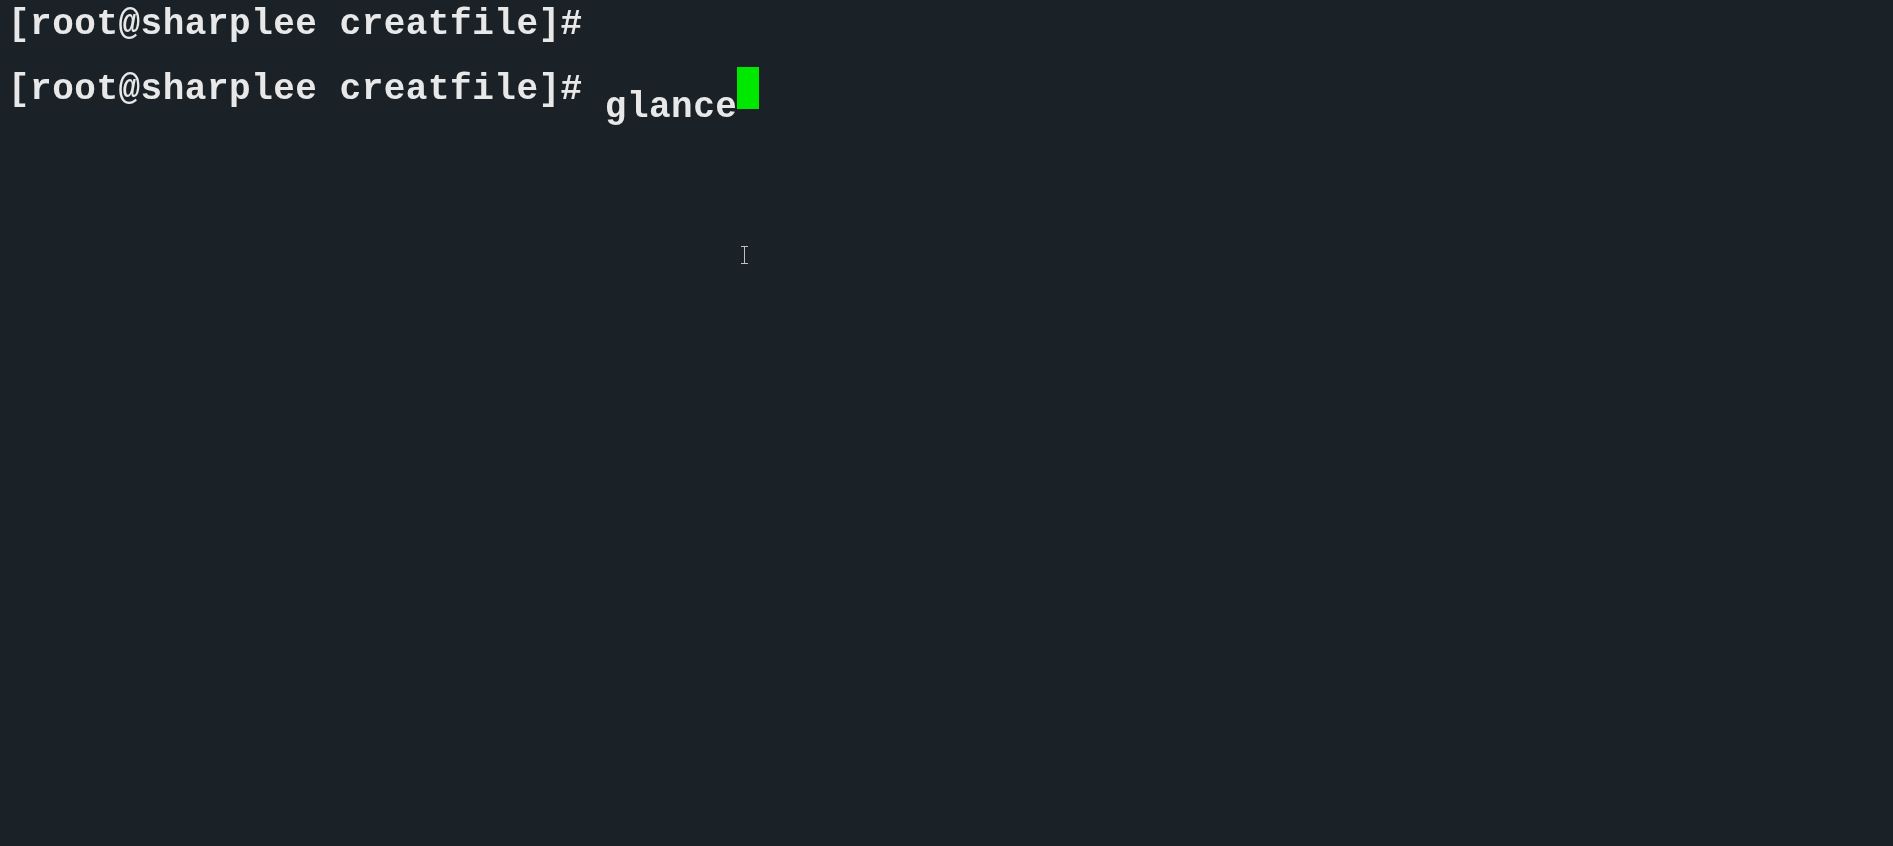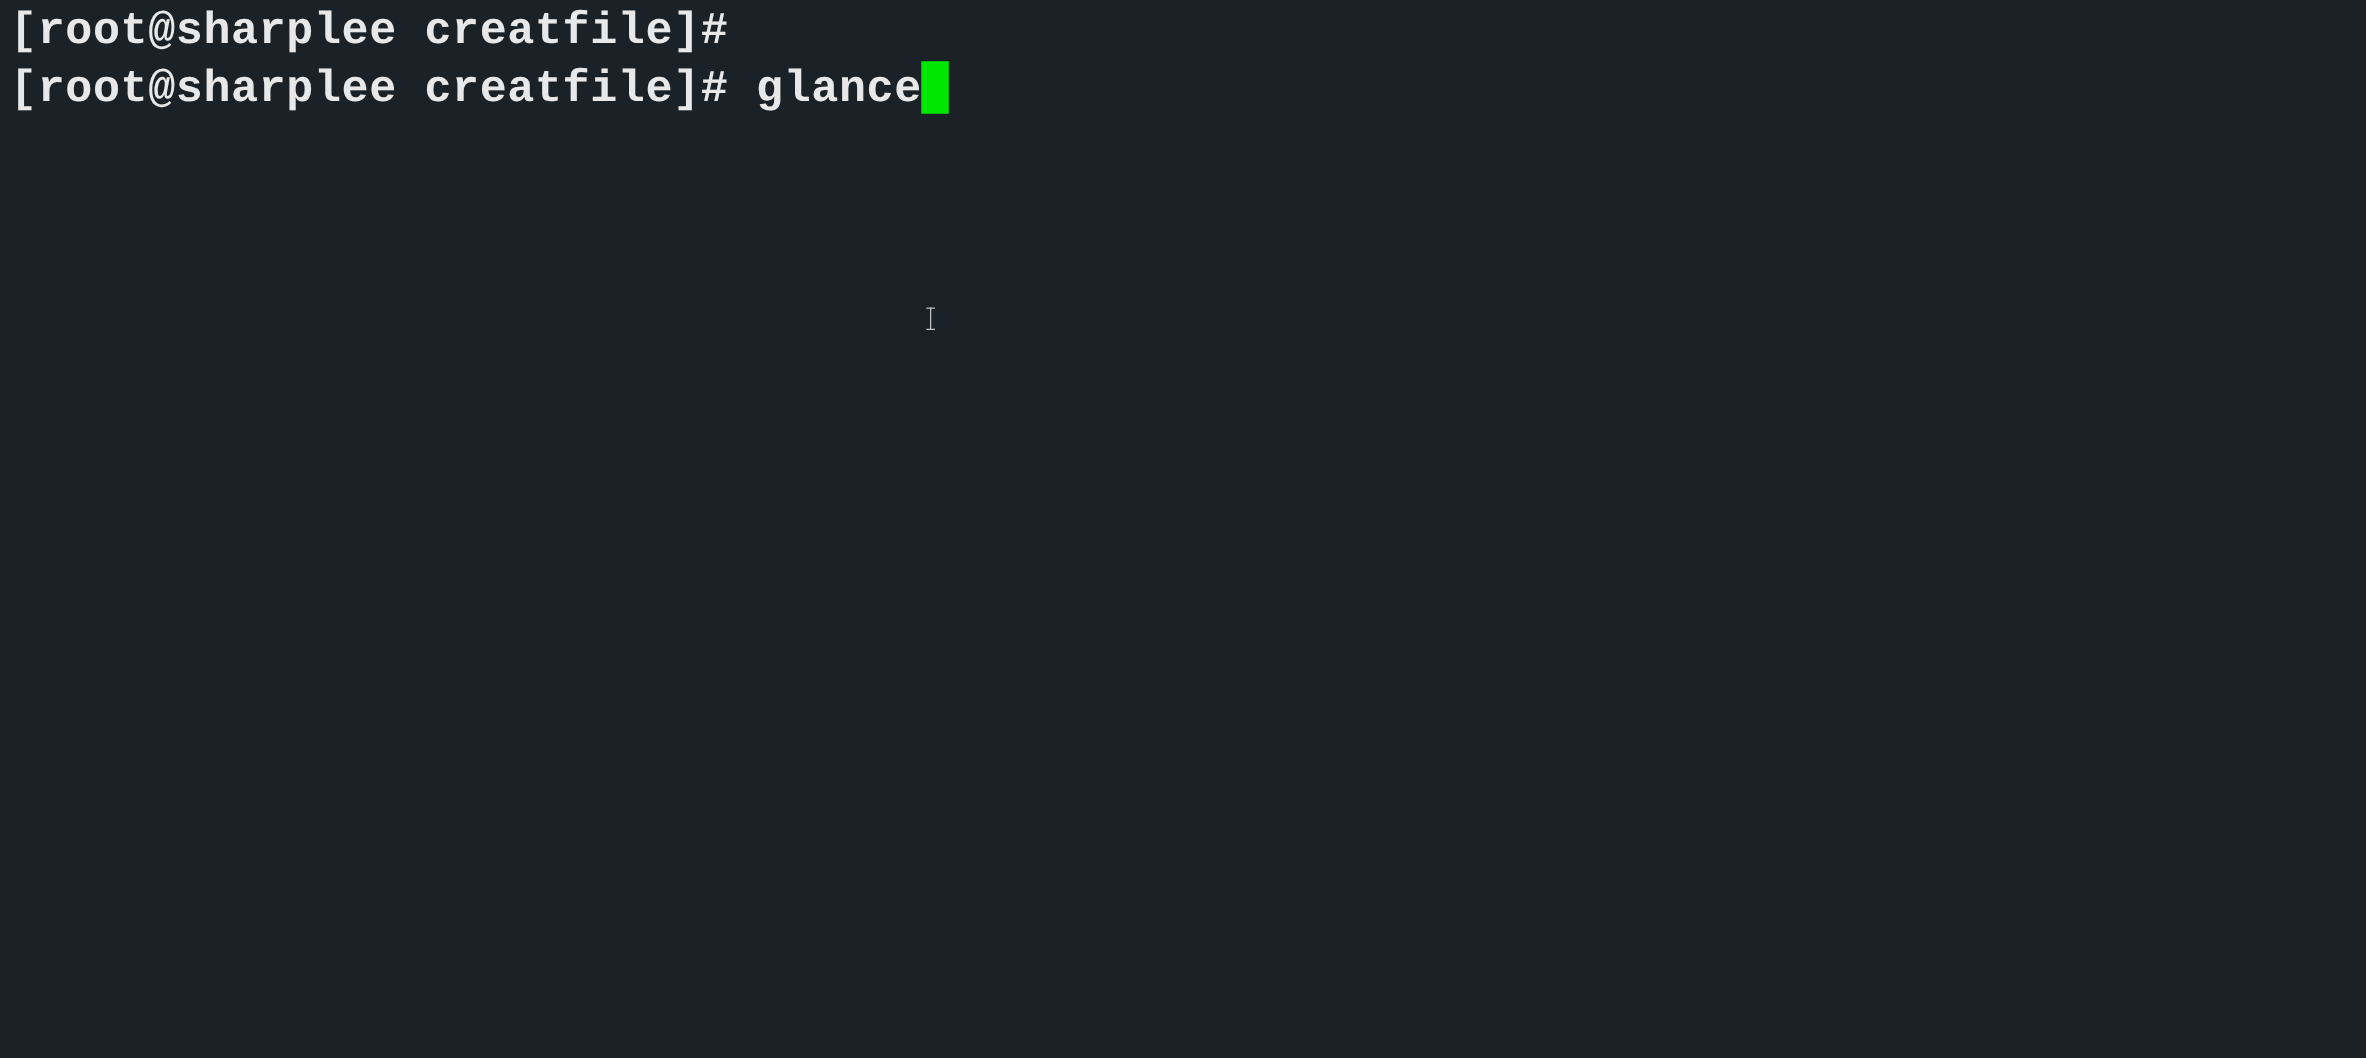--- a/index.html
+++ b/index.html
@@ -24,20 +24,21 @@
     .terminal-line {
       white-space: pre;
       display: flex;
       align-items: center;
     }
     .prompt-text {
       letter-spacing: 0.5px;
     }
     .command-text {
       letter-spacing: 0.5px;
+      margin-top: 36px;
     }
     .cursor-block {
       display: inline-block;
       width: 22px;
       height: 42px;
       background-color: #00e800;
       vertical-align: middle;
       margin-top: -4px;
     }
     .ibeam-cursor {

